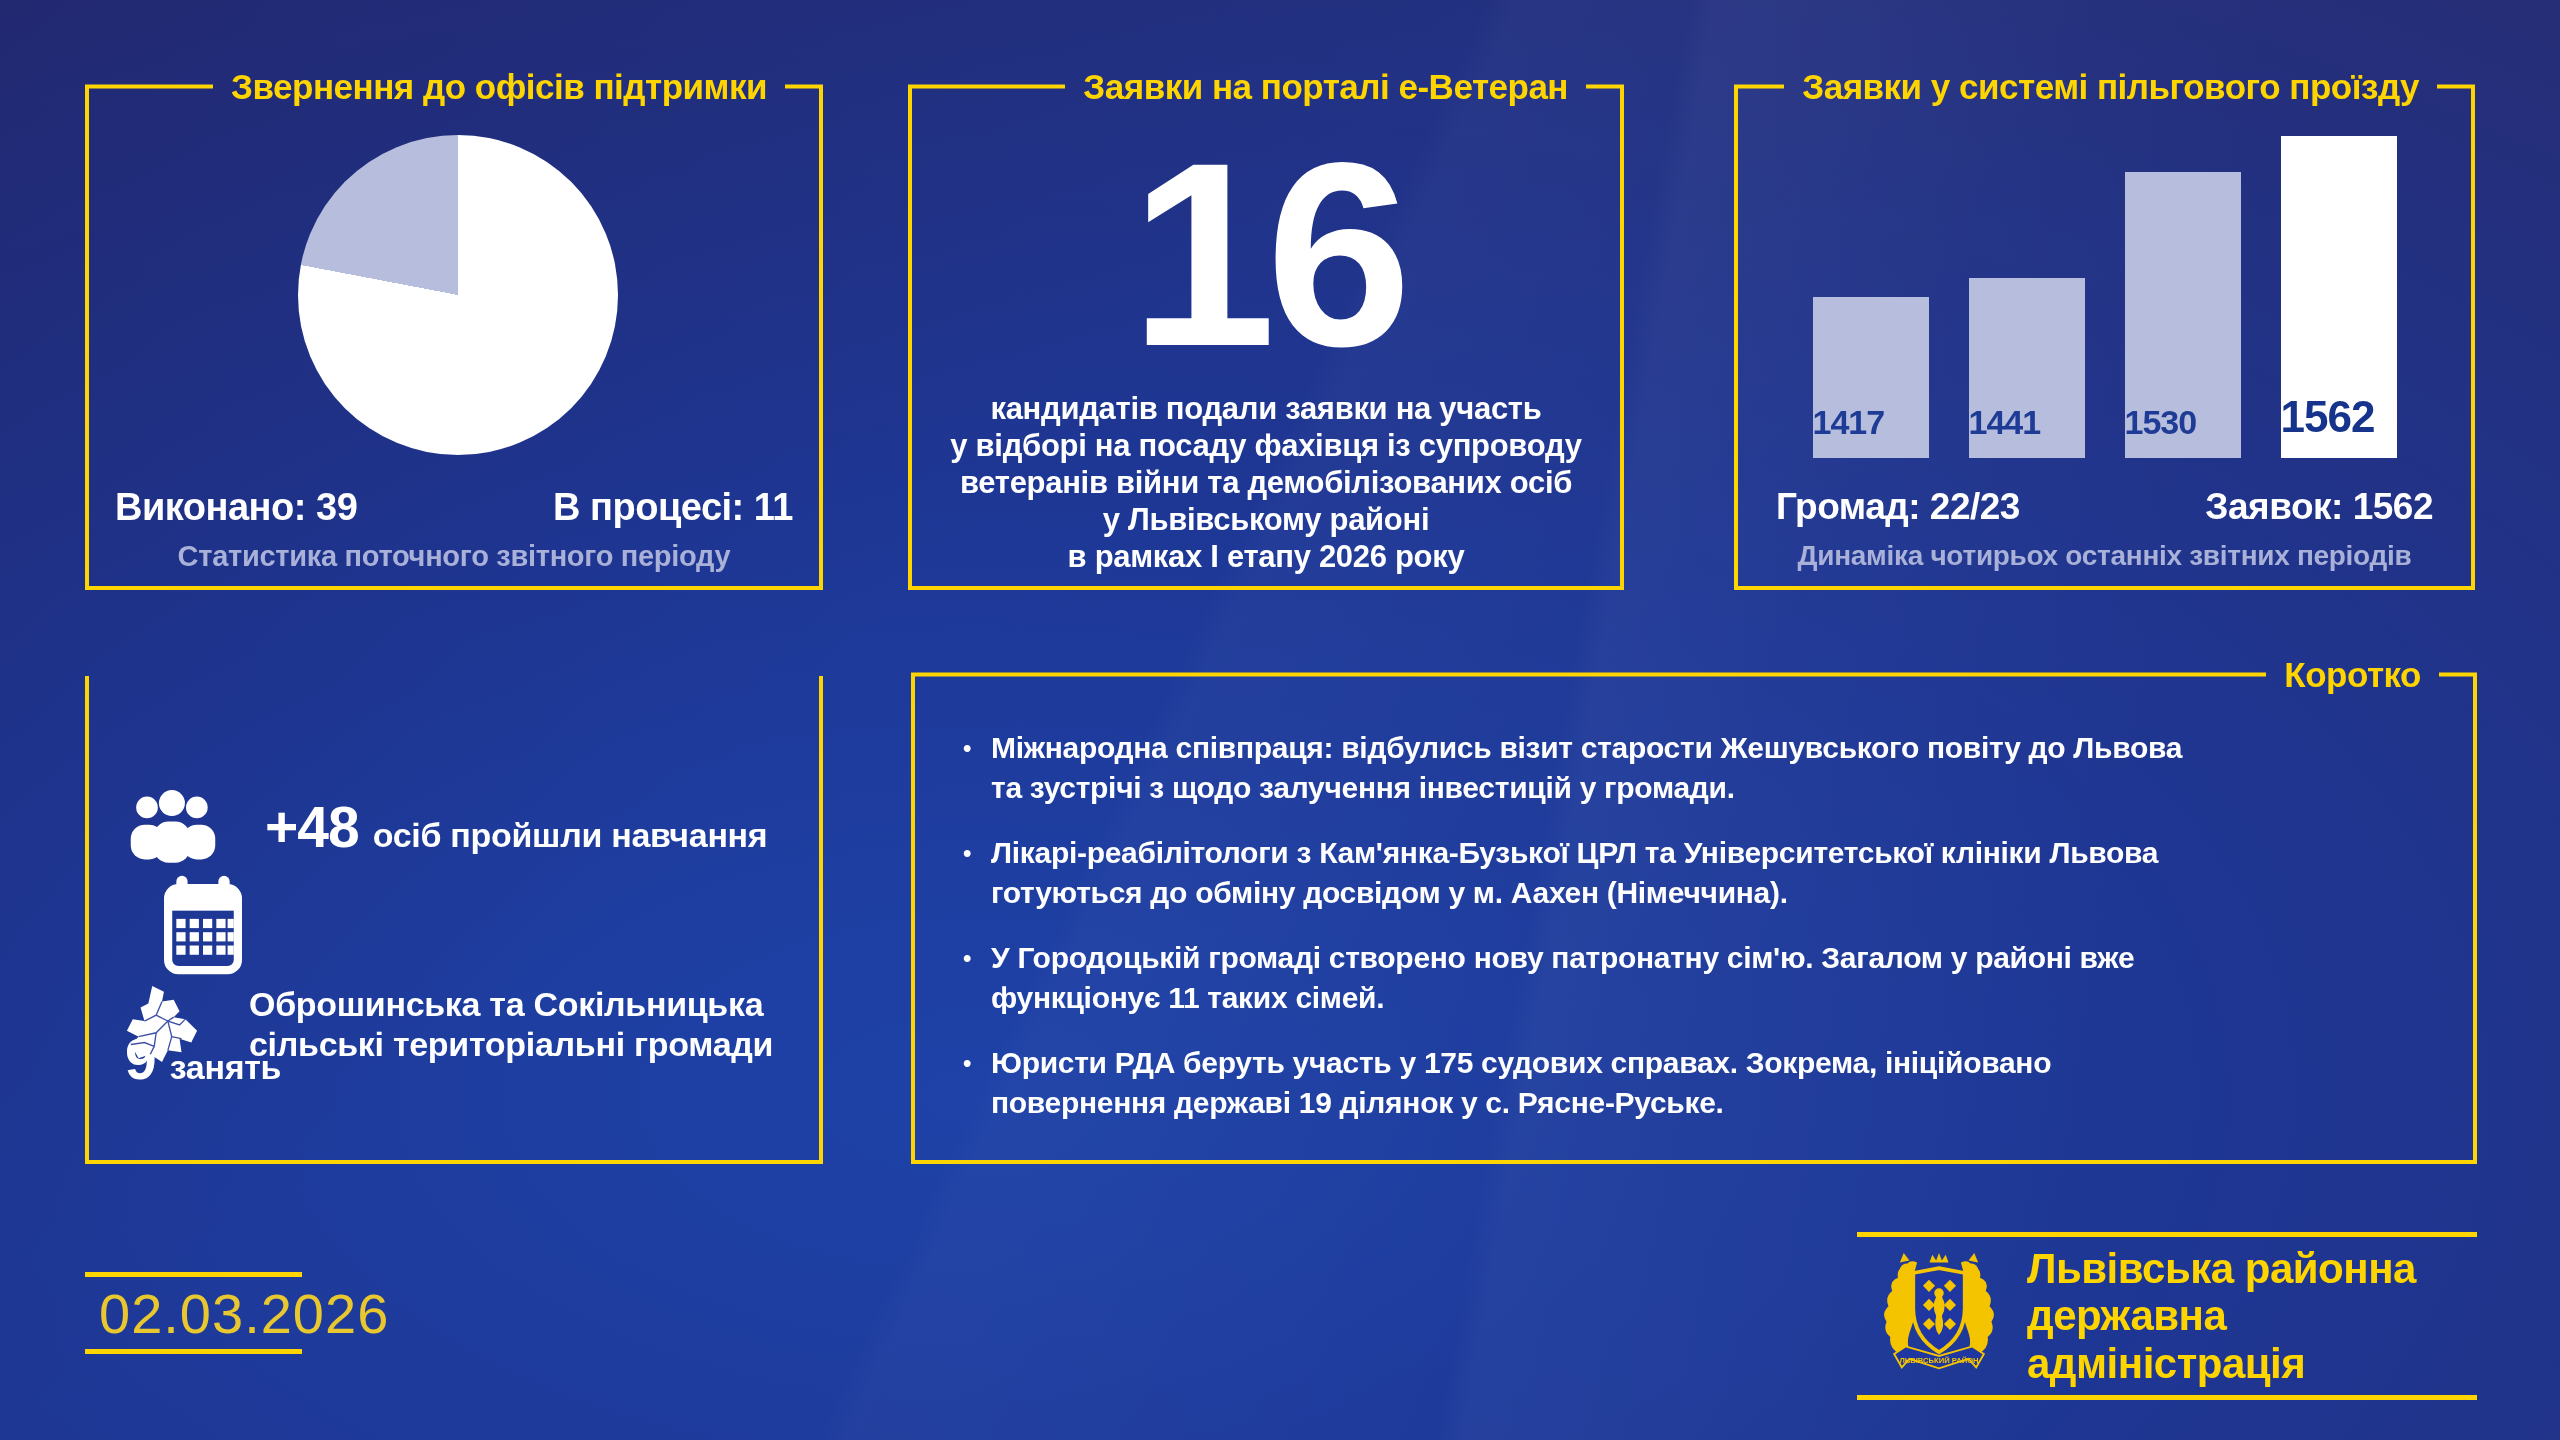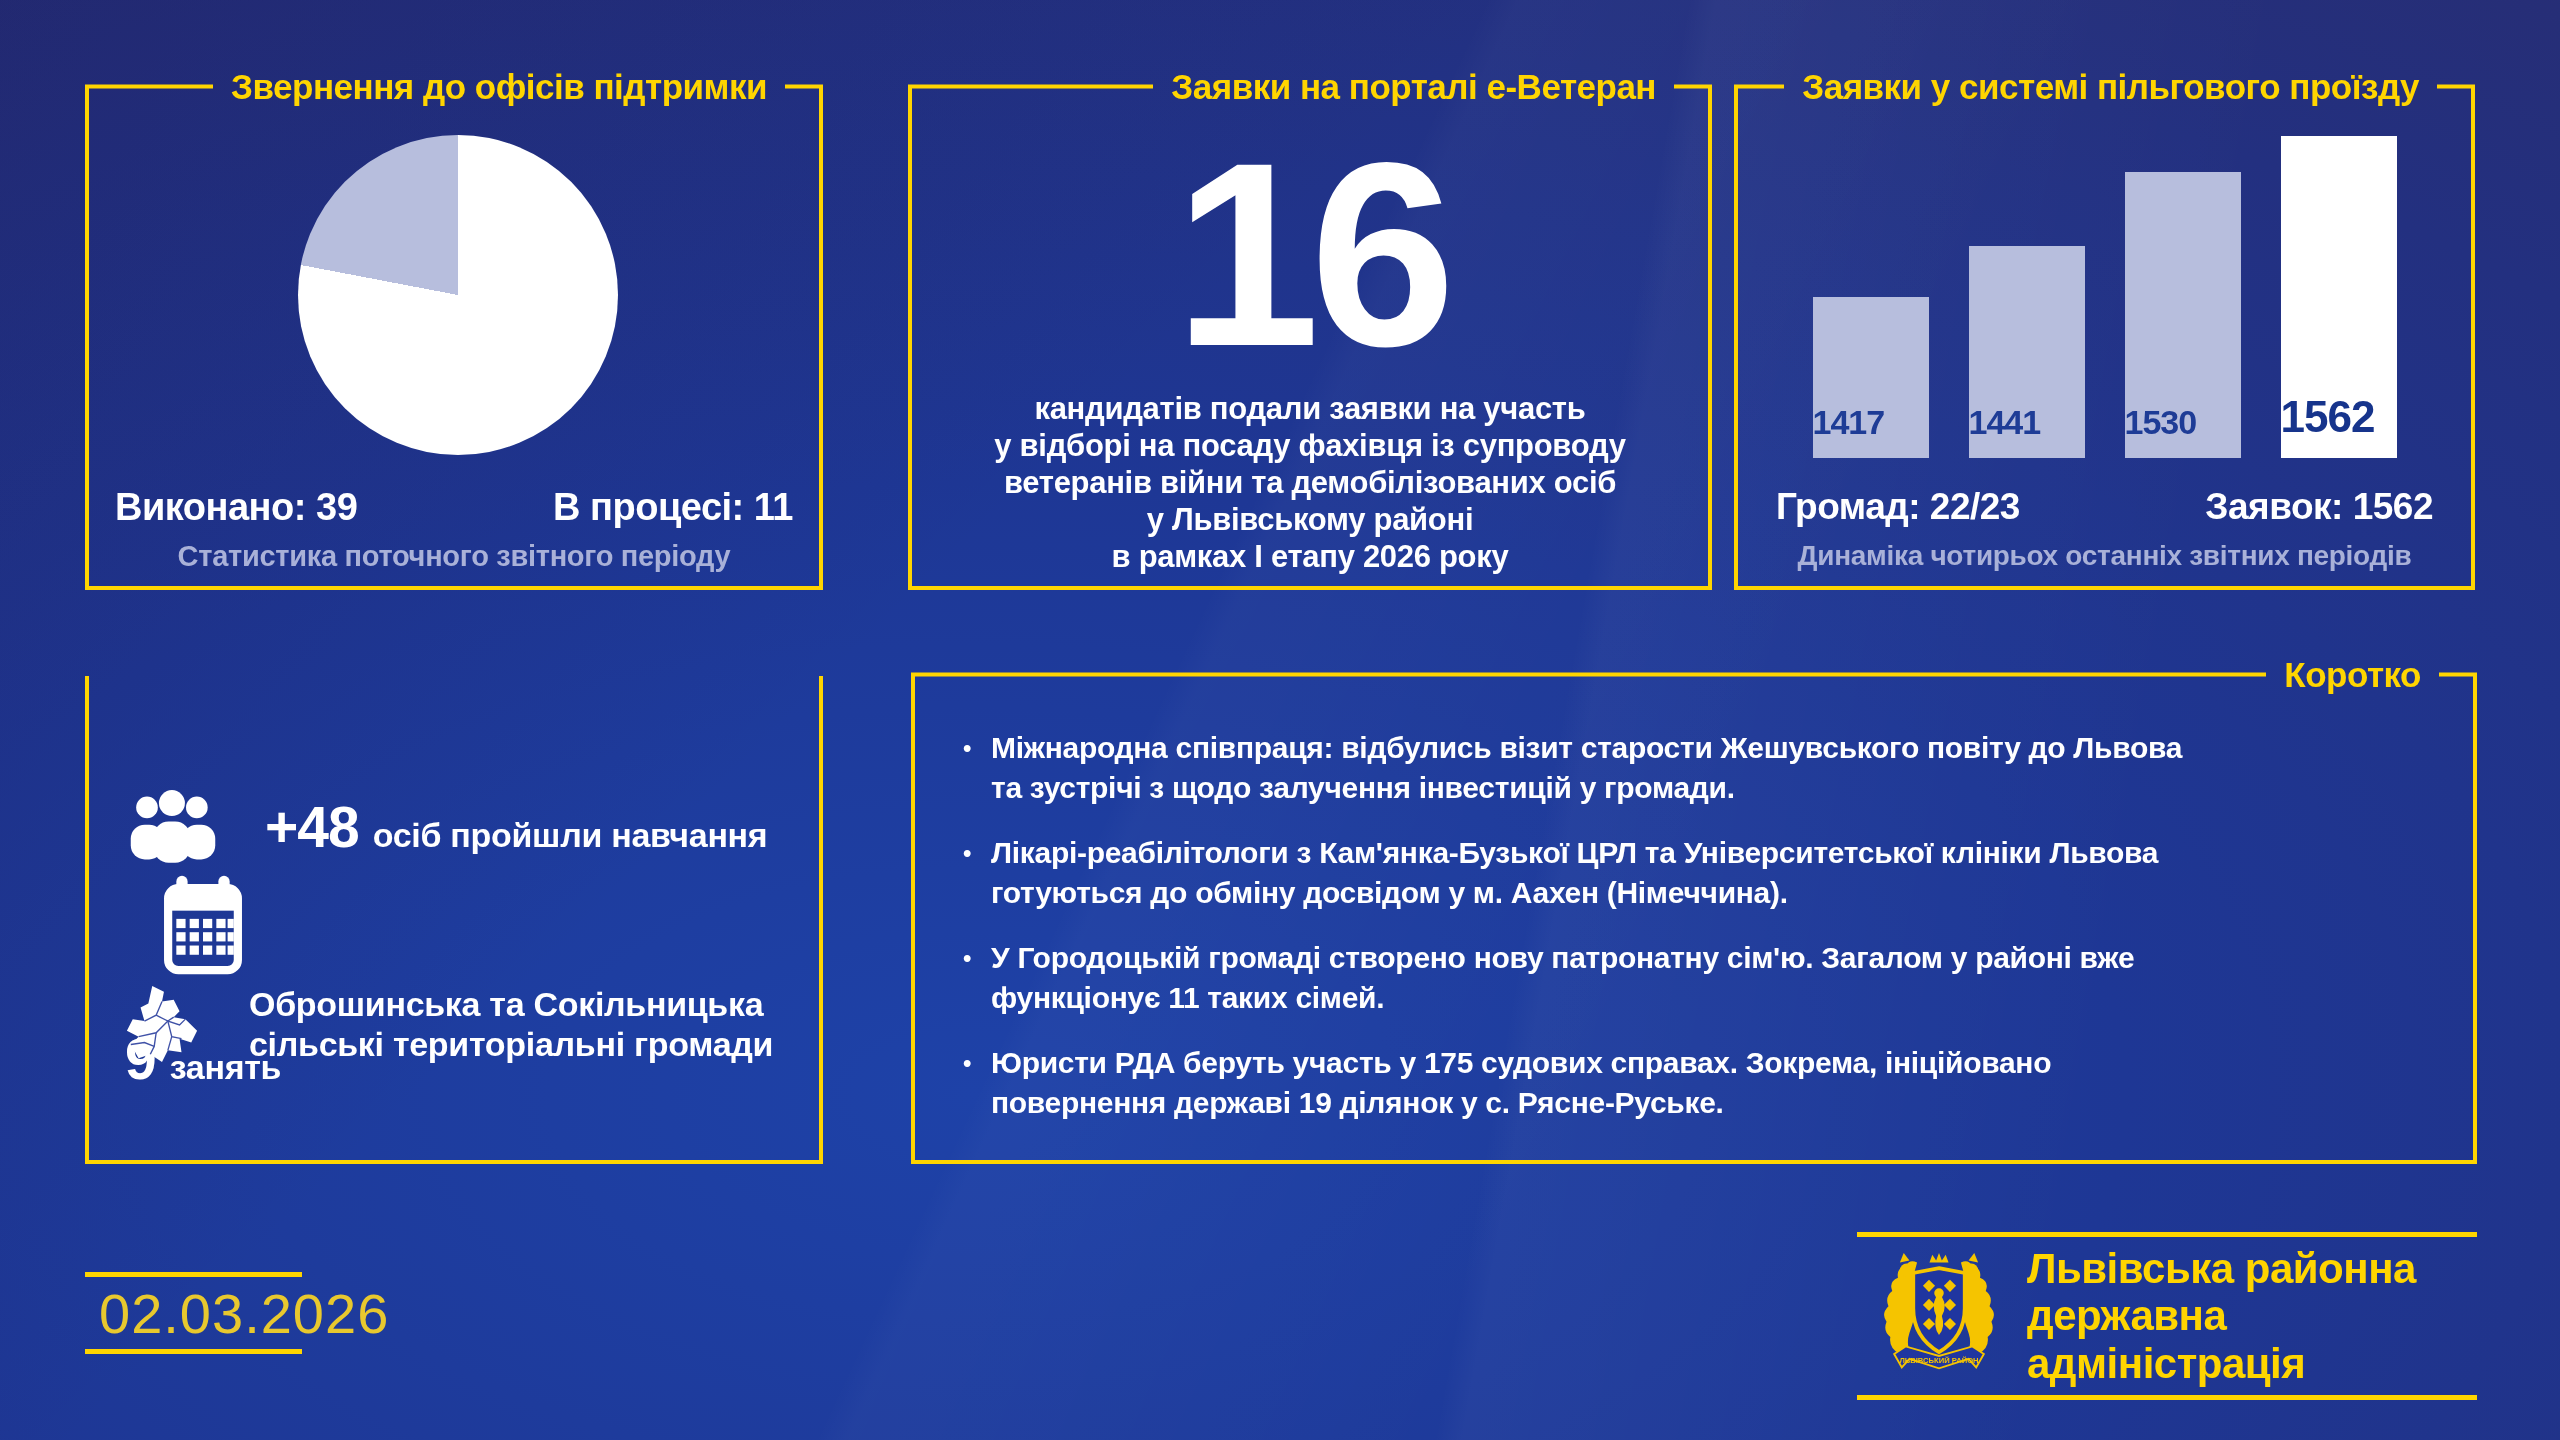--- a/index.html
+++ b/index.html
@@ -93,21 +93,21 @@
     <div class="content">
       <div class="pie" style="background: conic-gradient(rgb(255, 255, 255) 0deg, rgb(255, 255, 255) 280.8deg, rgb(183, 190, 221) 280.8deg, rgb(183, 190, 221) 360deg);"></div>
       <div class="stat-row p1">
         <span>Виконано: 39</span>
         <span>В процесі: 11</span>
       </div>
       <div class="cap p1">Статистика поточного звітного періоду</div>
     </div>
   </div>
 
-  <div class="panel" style="left:908px;top:88px;width:804px;height:502px;">
+  <div class="panel" style="left:908px;top:88px;width:694px;height:502px;padding-left:22px;">
     <div class="frame"></div>
     <div class="title-row">
       <span class="t-line t-grow"></span>
       <span class="p-title">Заявки на порталі е-Ветеран</span>
       <span class="t-line t-tail"></span>
     </div>
     <div class="content">
       <div class="bignum">16</div>
       <div class="vet-lines">
         <div>кандидатів подали заявки на участь</div>
@@ -124,21 +124,21 @@
     <div class="title-row">
       <span class="t-line t-grow"></span>
       <span class="p-title">Заявки у системі пільгового проїзду</span>
       <span class="t-line t-tail"></span>
     </div>
     <div class="content">
       <div class="bars">
           <div class="bar" style="height: 161px;">
             <span class="blabel">1417</span>
           </div>
-          <div class="bar" style="height: 212px;">
+          <div class="bar" style="height: 180px;">
             <span class="blabel">1441</span>
           </div>
           <div class="bar" style="height: 286px;">
             <span class="blabel">1530</span>
           </div>
           <div class="bar hl" style="height: 322px;">
             <span class="blabel">1562</span>
           </div>
         </div>
       <div class="stat-row p3">

